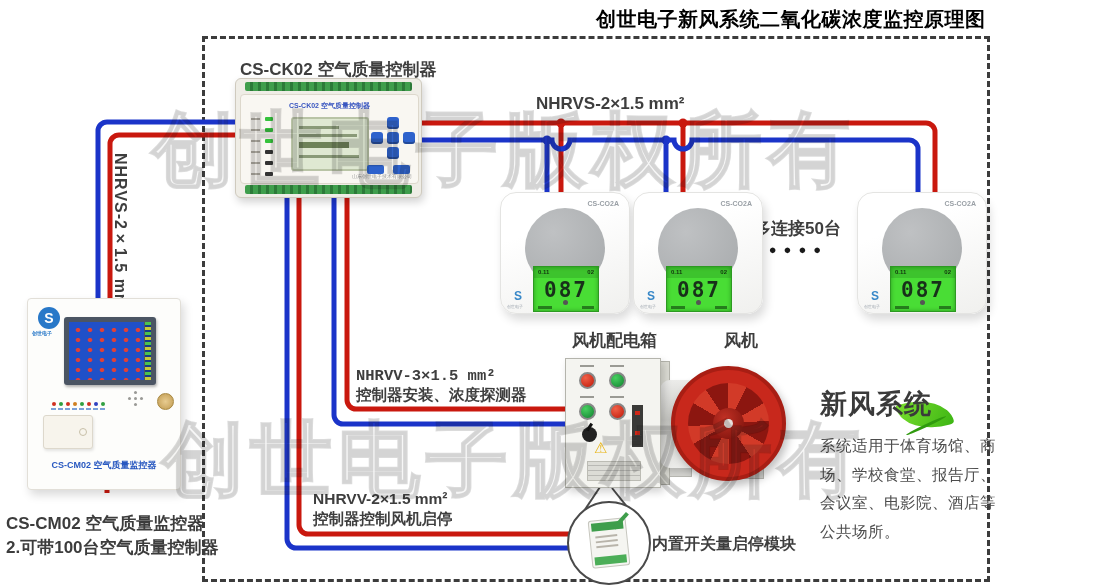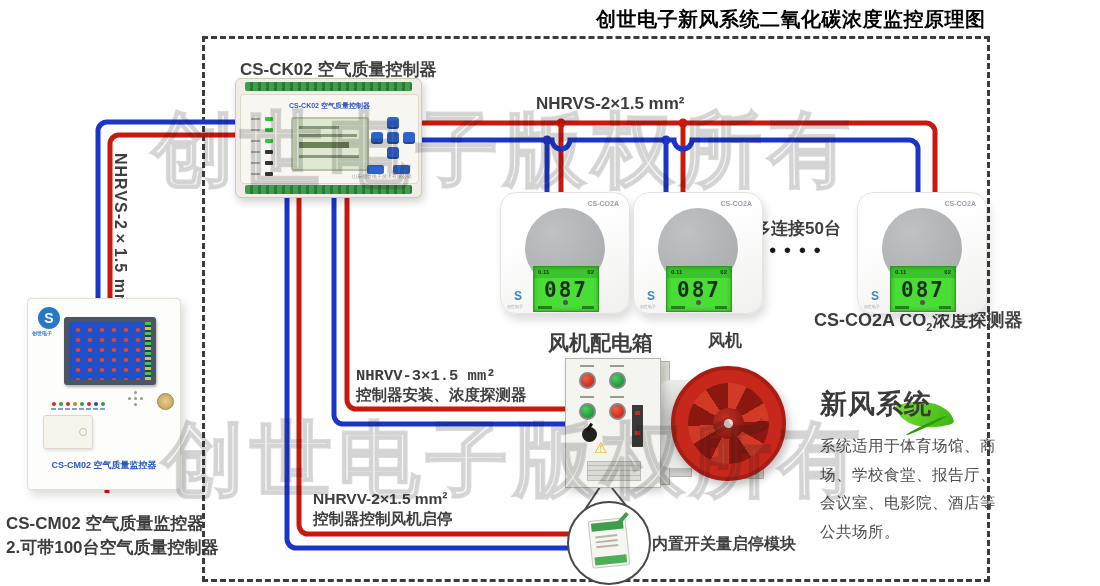--- a/index.html
+++ b/index.html
@@ -303,24 +303,23 @@
           <i class="lcdbot-r"></i>
       </div>
     </div>
     <div class="slogo">S</div>
     <div class="slogo-t">创世电子</div>
     <div class="dot"></div>
   </div>
 
   <div class="lbl" style="left:737px;top:217px;font-size:17px;">最多连接50台</div>
   <div class="lbl" style="left:739px;top:242px;font-size:13px;letter-spacing:7px;color:#1a1a1a;">●●●●●●</div>
-  <div class="lbl" id="sensor-caption"><span>CS-CO2A CO</span><sub>2</sub><span>浓度探测器</span></div>
-
-  <div class="lbl" style="left:548px;top:329px;font-size:21px;">风机配电箱</div>
-  <div class="lbl" style="left:708px;top:329px;font-size:17px;">风机</div>
+
+  <div class="lbl" style="left:572px;top:329px;font-size:17px;">风机配电箱</div>
+  <div class="lbl" style="left:724px;top:329px;font-size:17px;">风机</div>
   <div class="abs" id="fanbox-side"></div>
   <div class="abs" id="fanbox">
     <i class="ptag" style="left:14px;top:6px;"></i>
       <i class="ptag" style="left:44px;top:6px;"></i>
     <div class="pbtn r" style="left:13px;top:13px;"></div>
     <div class="pbtn g" style="left:43px;top:13px;"></div>
     <i class="ptag" style="left:14px;top:37px;"></i>
       <i class="ptag" style="left:44px;top:37px;"></i>
     <div class="pbtn g" style="left:13px;top:44px;"></div>
     <div class="pbtn r" style="left:43px;top:44px;"></div>

